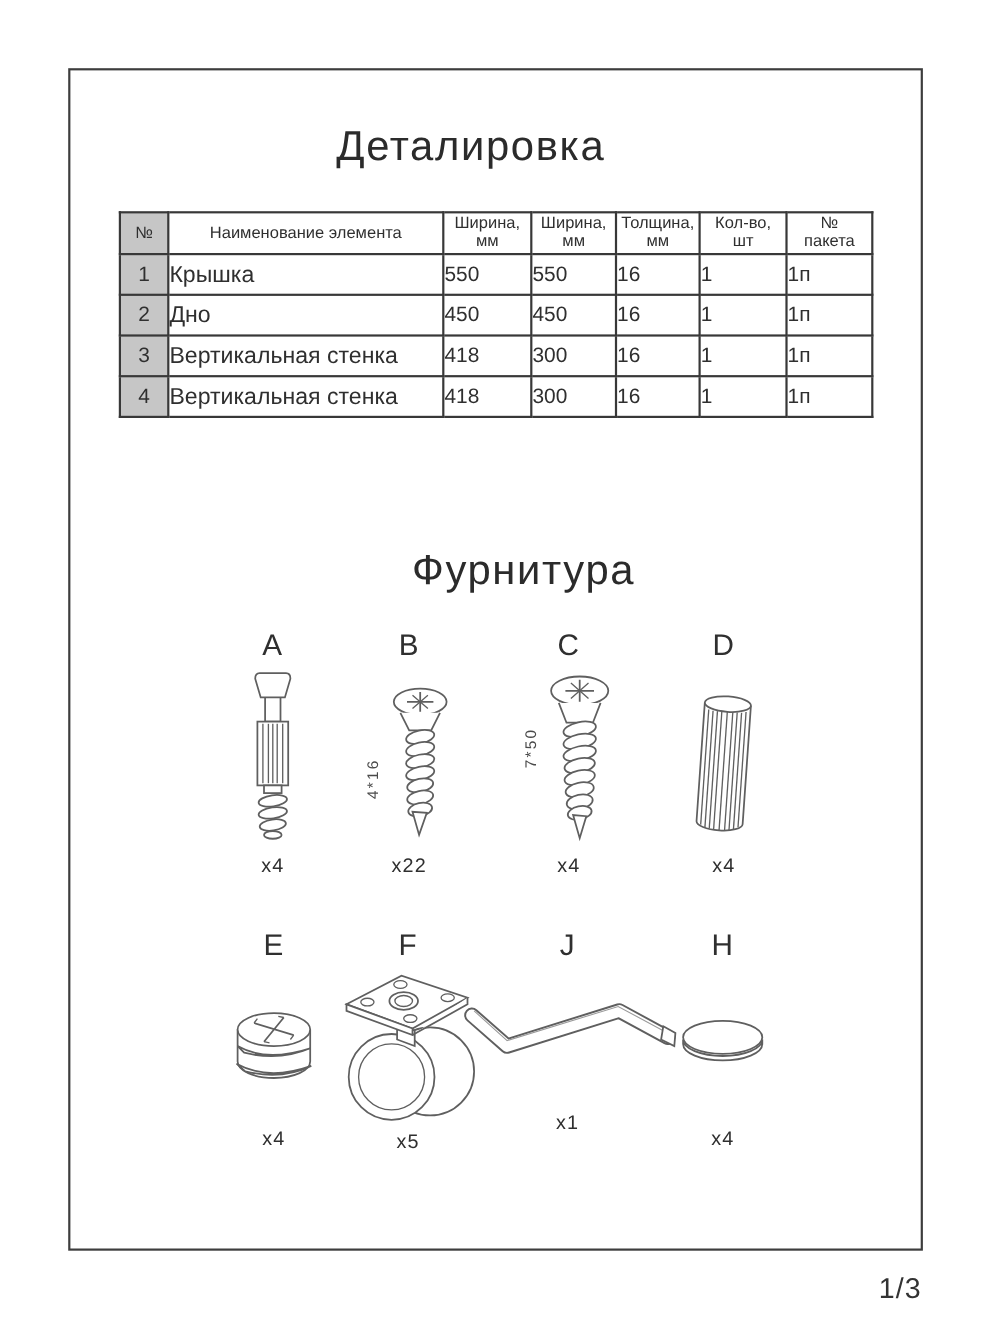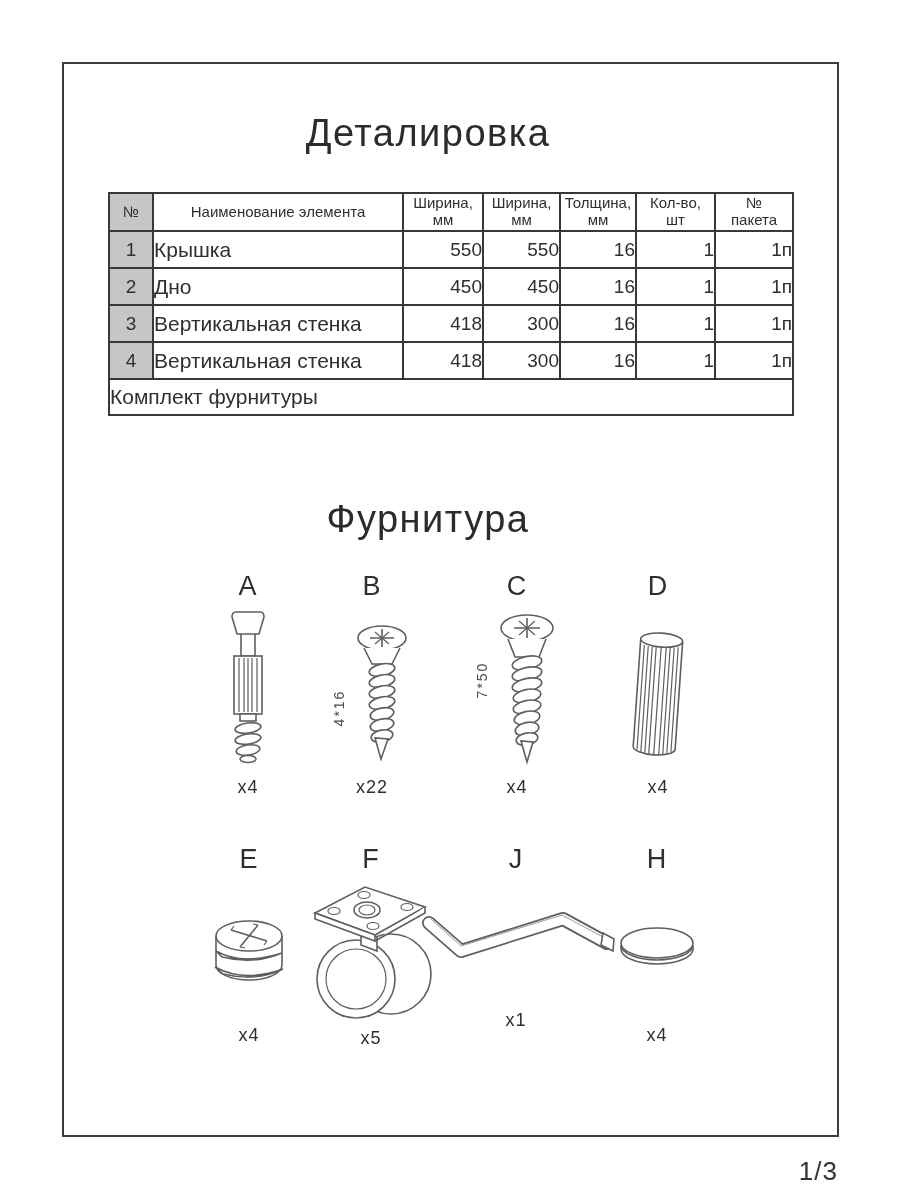--- a/index.html
+++ b/index.html
@@ -9,37 +9,37 @@
   }
   .frame{
     position:absolute;left:62px;top:62px;width:773px;height:1071px;
     border:2px solid #3d3d3d;background:#fff;
   }
   .doc-title{
     position:absolute;left:62px;width:732px;text-align:center;
     font-size:38px;letter-spacing:1.5px;color:#2b2b2b;font-weight:400;
   }
   #title-detail{top:112px;}
-  #title-hardware{top:498px;}
+  #title-hardware{top:498px;padding-left:48px;}
 
   table.parts{
     position:absolute;left:108px;top:192px;width:684px;
     border-collapse:collapse;table-layout:fixed;background:#fff;
   }
   table.parts th, table.parts td{
     border:2px solid #383838;padding:0;vertical-align:middle;
   }
   table.parts th{
     font-weight:normal;font-size:15px;line-height:1.12;height:36px;
     white-space:pre-line;text-align:center;
   }
   .gray{background:#c6c6c6;}
   .num-cell{text-align:center;font-size:19px;height:35px;}
   .name-cell{font-size:21px;padding-left:10px;height:35px;text-align:left;}
-  .val-cell{text-align:right;font-size:19px;margin-top:48px;}
+  .val-cell{text-align:left;font-size:19px;margin-top:48px;}
   .extra-cell{font-size:21px;padding-left:55px;height:34px;text-align:left;}
 
   .hw{
     position:absolute;width:130px;display:flex;flex-direction:column;
     align-items:center;color:#2f2f2f;
   }
   .hw .letter{font-size:27px;height:38px;line-height:32px;letter-spacing:1px;}
   .hw .count{font-size:18px;height:32px;line-height:34px;letter-spacing:1px;}
   .hw svg{display:block;overflow:visible;}
   #hw-A{left:183px;top:570px;}
@@ -121,23 +121,20 @@
   </tr>
   <tr>
     <td class="gray num-cell">4</td>
     <td class="name-cell">Вертикальная стенка</td>
     <td class="val-cell">418</td>
     <td class="val-cell">300</td>
     <td class="val-cell">16</td>
     <td class="val-cell">1</td>
     <td class="val-cell">1п</td>
   </tr>
-  <tr>
-    <td class="extra-cell" colspan="7">Комплект фурнитуры</td>
-  </tr>
 </tbody>
   </table>
 
 <div class="doc-title" id="title-hardware">Фурнитура</div>
 
 <div class="hw" id="hw-A">
   <div class="letter">A</div>
   <svg width="80" height="162" viewBox="0 0 80 162">
     <rect class="ln" x="33" y="24" width="14" height="24"></rect>
     <path class="ln" d="M24 9 Q24 4 28 4 L52 4 Q56 4 56 9 L51 26 L29 26 Z"></path>

